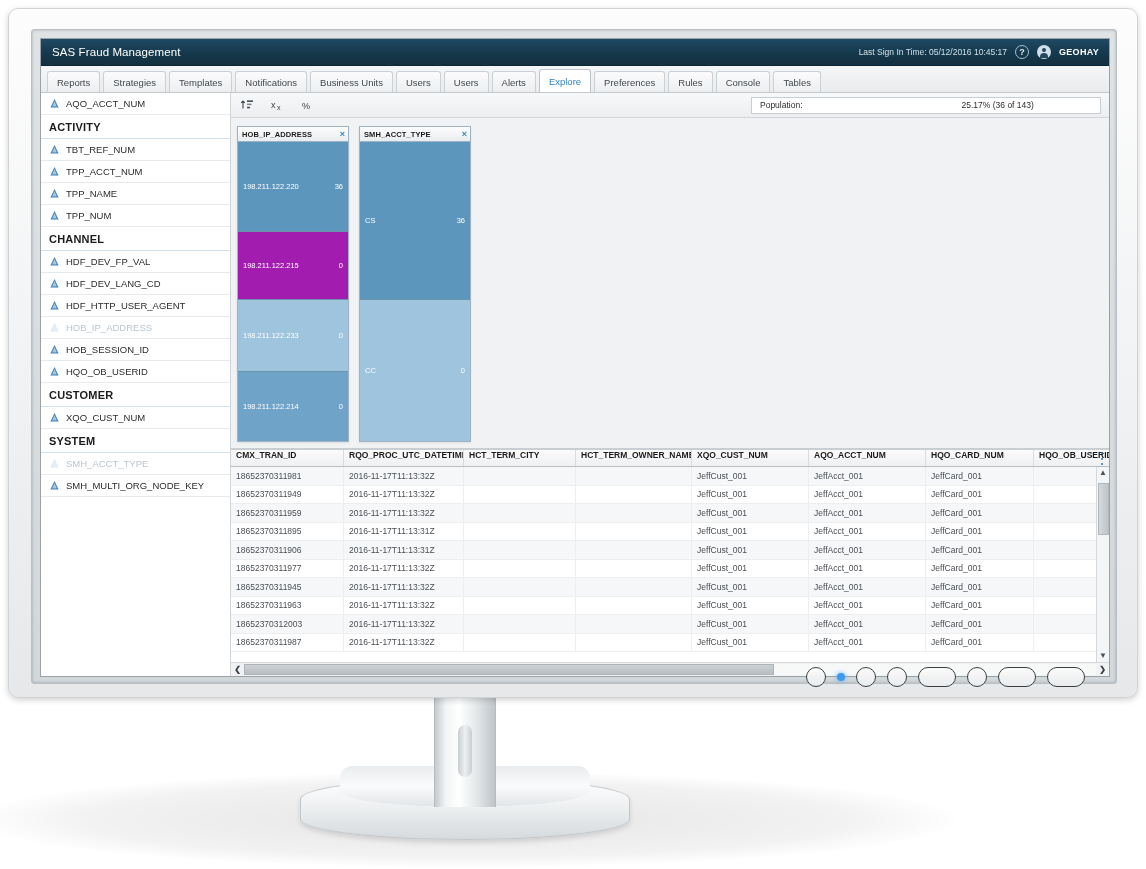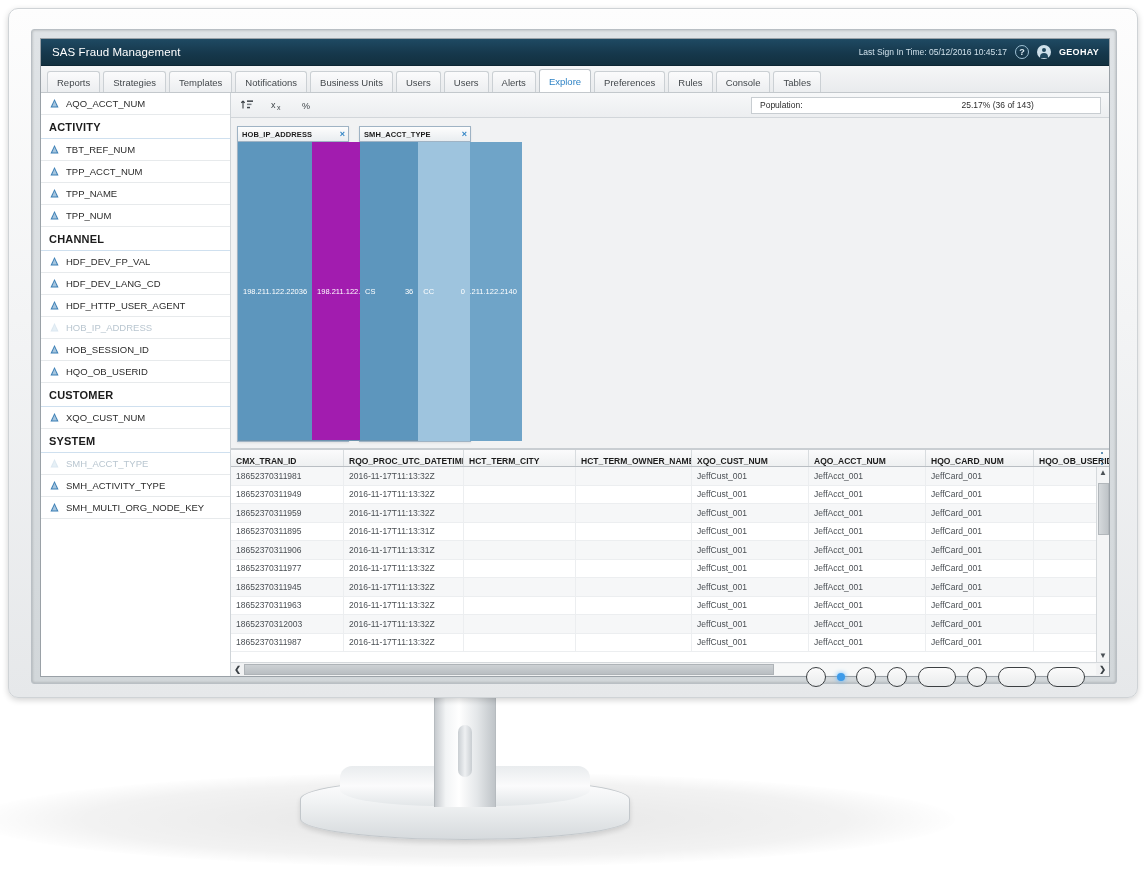--- a/index.html
+++ b/index.html
@@ -197,41 +197,41 @@
     display:flex; flex-direction:column; height: 316px;
     box-shadow: 0 1px 2px rgba(0,0,0,.08);
   }
   .chart-head {
     height: 15px; display:flex; align-items:center;
     background: linear-gradient(180deg,#fdfdfd,#e9edf0);
     border-bottom:1px solid #9fb3c4; padding: 0 3px 0 4px;
   }
   .chart-title { font-size: 7.5px; font-weight:bold; color:#1b1b1b; letter-spacing:.1px; }
   .chart-close { margin-left:auto; font-size:9px; color:#2f83c5; font-weight:bold; line-height:1; }
-  .chart-body { flex:1; display:flex; flex-direction:row; }
+  .chart-body { flex:1; display:flex; flex-direction:column; }
   .seg {
     position:relative; color:#ffffff; font-size:7.5px;
     border-bottom:1px solid #6d93ad;
     display:flex; align-items:center; padding: 0 5px;
   }
   .seg:last-child { border-bottom:none; }
   .seg .sv { margin-left:auto; }
 
   
   .table-area {
     flex:1; background:#ffffff; display:flex; flex-direction:column;
     min-height:0; border-top:1px solid #c9ced2;
   }
   .tbl-header {
     display:flex; height: 17px; background: linear-gradient(180deg,#fbfbfc,#eef0f1);
     border-bottom:1px solid #b9bec3; position:relative; padding-right:14px;
   }
   .th {
     font-size:8.5px; font-weight:bold; color:#1b1b1b;
-    display:flex; align-items:flex-end; padding-left:5px;
+    display:flex; align-items:flex-start; padding-left:5px;
     border-right:1px solid #d8dcdf; overflow:hidden; white-space:nowrap;
   }
   .kebab {
     position:absolute; right:3px; top:2px; width:8px; height:13px;
     display:flex; flex-direction:column; align-items:center; justify-content:space-between;
   }
   .kebab i { width:2px; height:2px; background:#2f6f9e; border-radius:50%; display:block; }
   .tbl-body { flex:1; overflow:hidden; position:relative; }
   .tr { display:flex; height: 18.5px; border-bottom:1px solid #eceef0; }
   .tr.alt { background:#f6f7f8; }
@@ -419,27 +419,20 @@
                 </svg>
                 <span>XQO_CUST_NUM</span>
               </div>
               <div class="side-group">SYSTEM</div>
               <div class="side-item disabled">
                 <svg class="tri-icon" viewBox="0 0 12 12">
                   <path d="M6 1 L10.4 10.4 L1.6 10.4 Z" fill="#dce8f1"></path>
                   <path d="M6 3.4 L8.6 9.2 L3.4 9.2 Z" fill="#eef5fa" opacity=".55"></path>
                 </svg>
                 <span>SMH_ACCT_TYPE</span>
-              </div>
-              <div class="side-item">
-                <svg class="tri-icon" viewBox="0 0 12 12">
-                  <path d="M6 1 L10.4 10.4 L1.6 10.4 Z" fill="#3b7fb5"></path>
-                  <path d="M6 3.4 L8.6 9.2 L3.4 9.2 Z" fill="#ffffff" opacity=".55"></path>
-                </svg>
-                <span>SMH_ACTIVITY_TYPE</span>
               </div>
               <div class="side-item">
                 <svg class="tri-icon" viewBox="0 0 12 12">
                   <path d="M6 1 L10.4 10.4 L1.6 10.4 Z" fill="#3b7fb5"></path>
                   <path d="M6 3.4 L8.6 9.2 L3.4 9.2 Z" fill="#ffffff" opacity=".55"></path>
                 </svg>
                 <span>SMH_MULTI_ORG_NODE_KEY</span>
               </div>
             </div>
 

